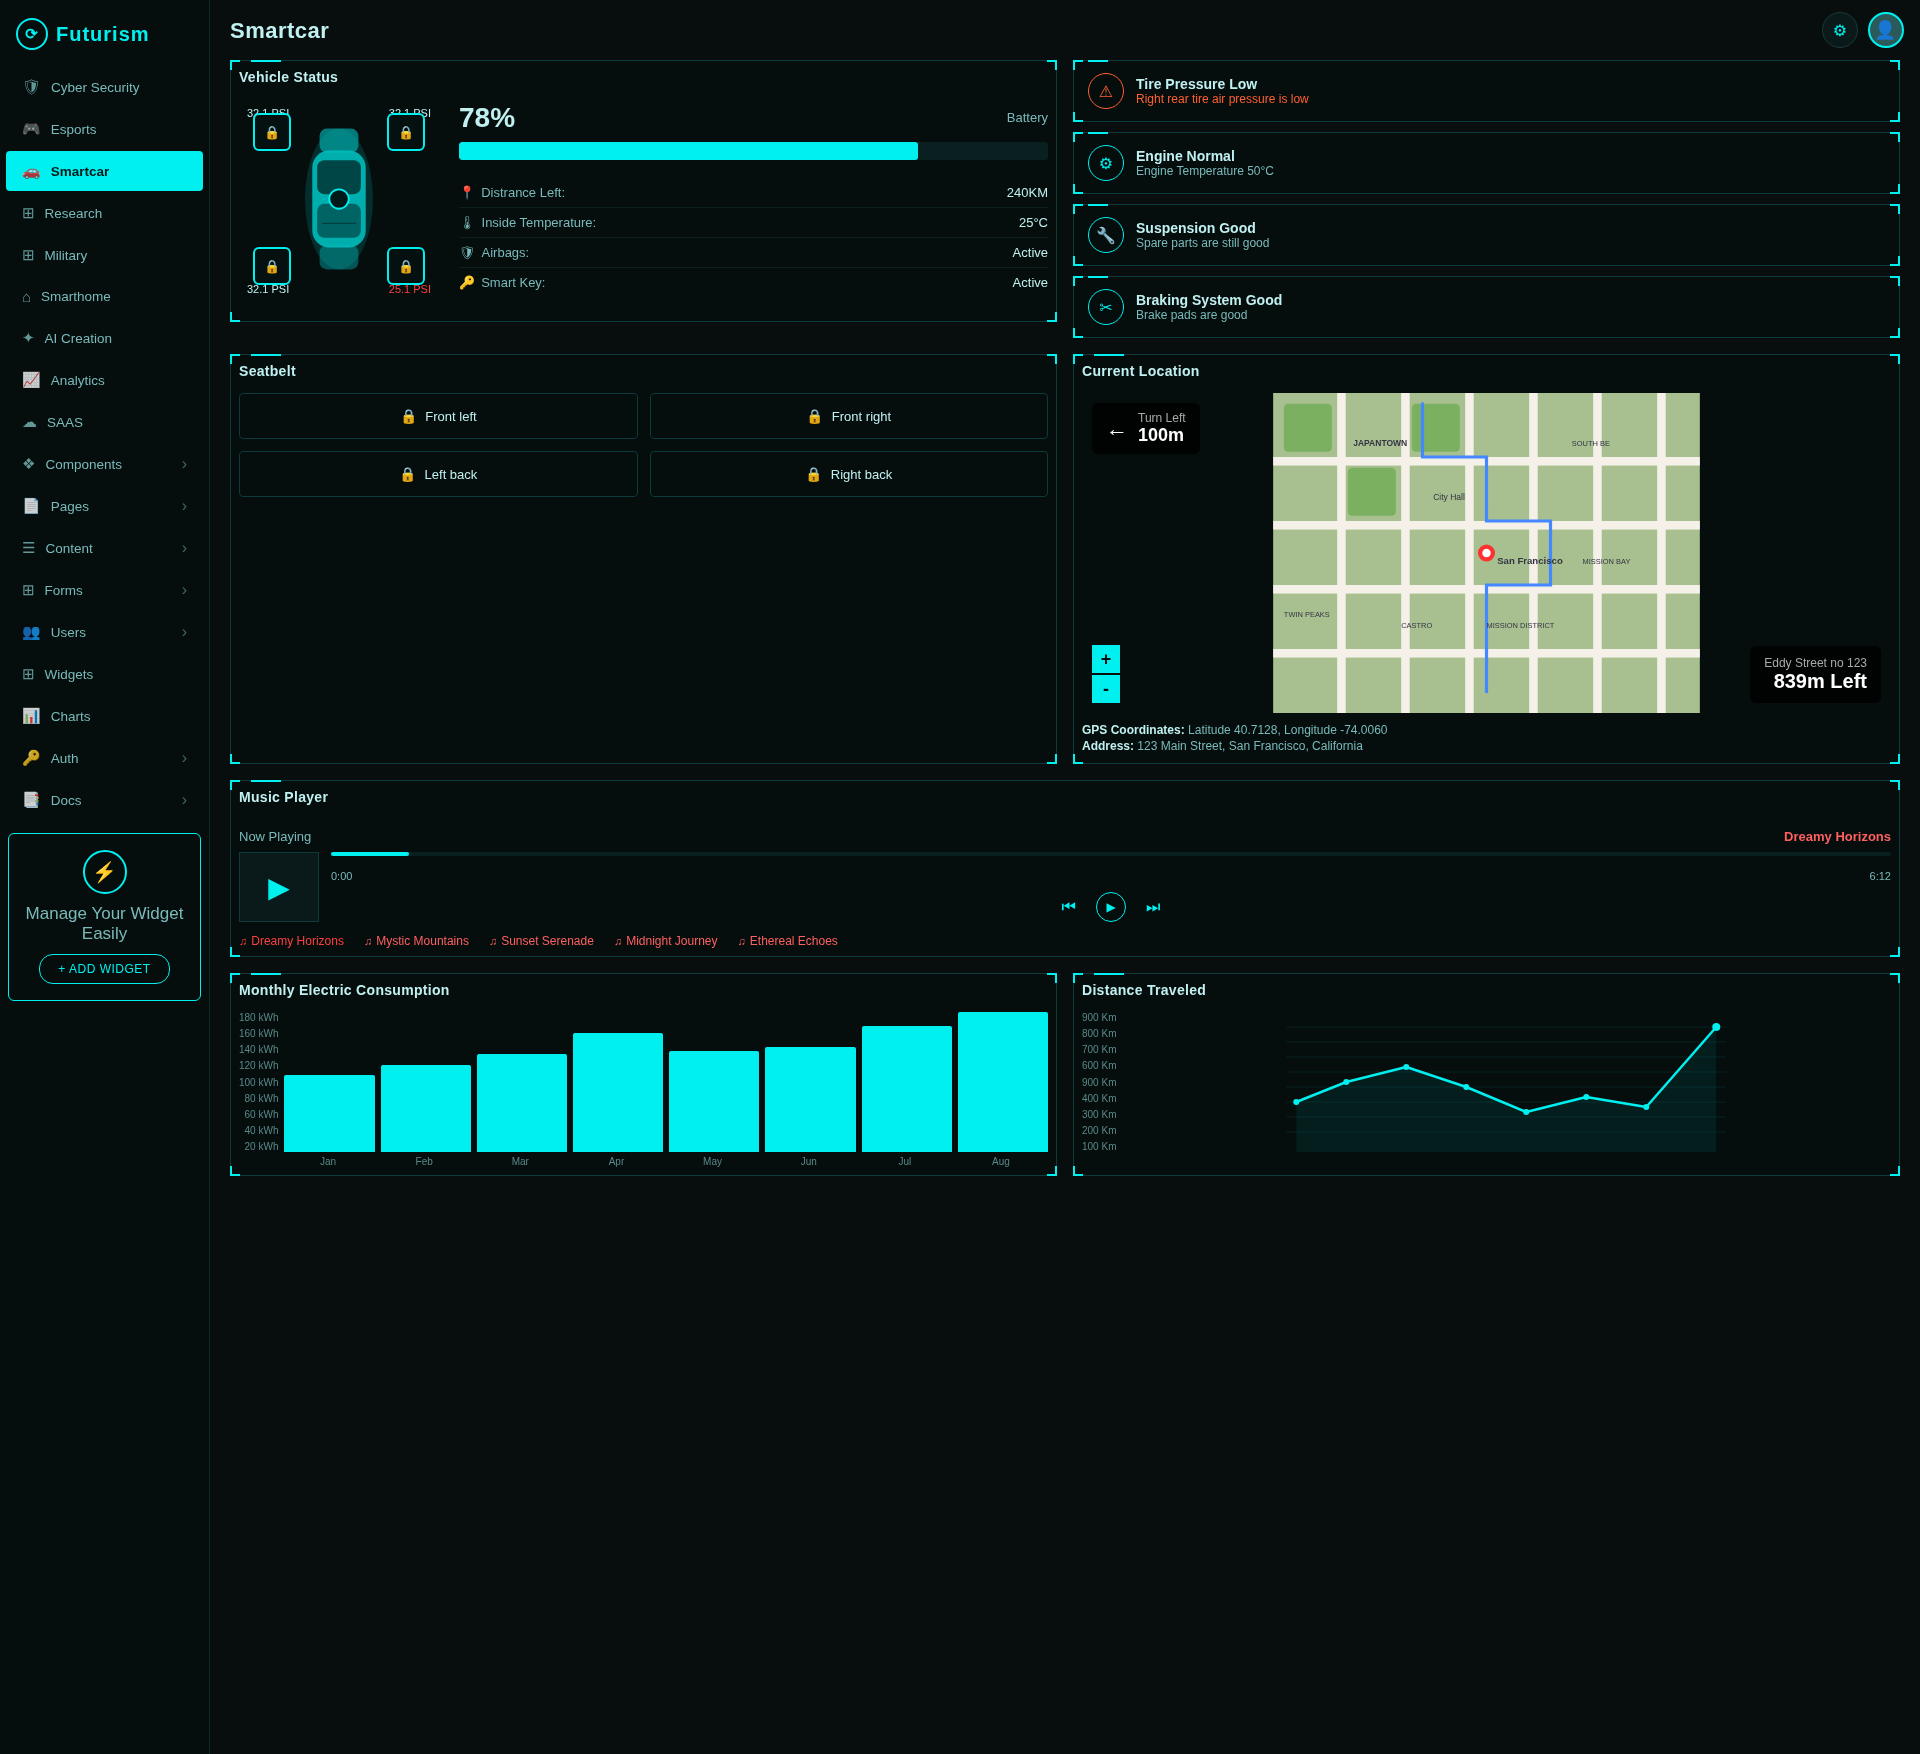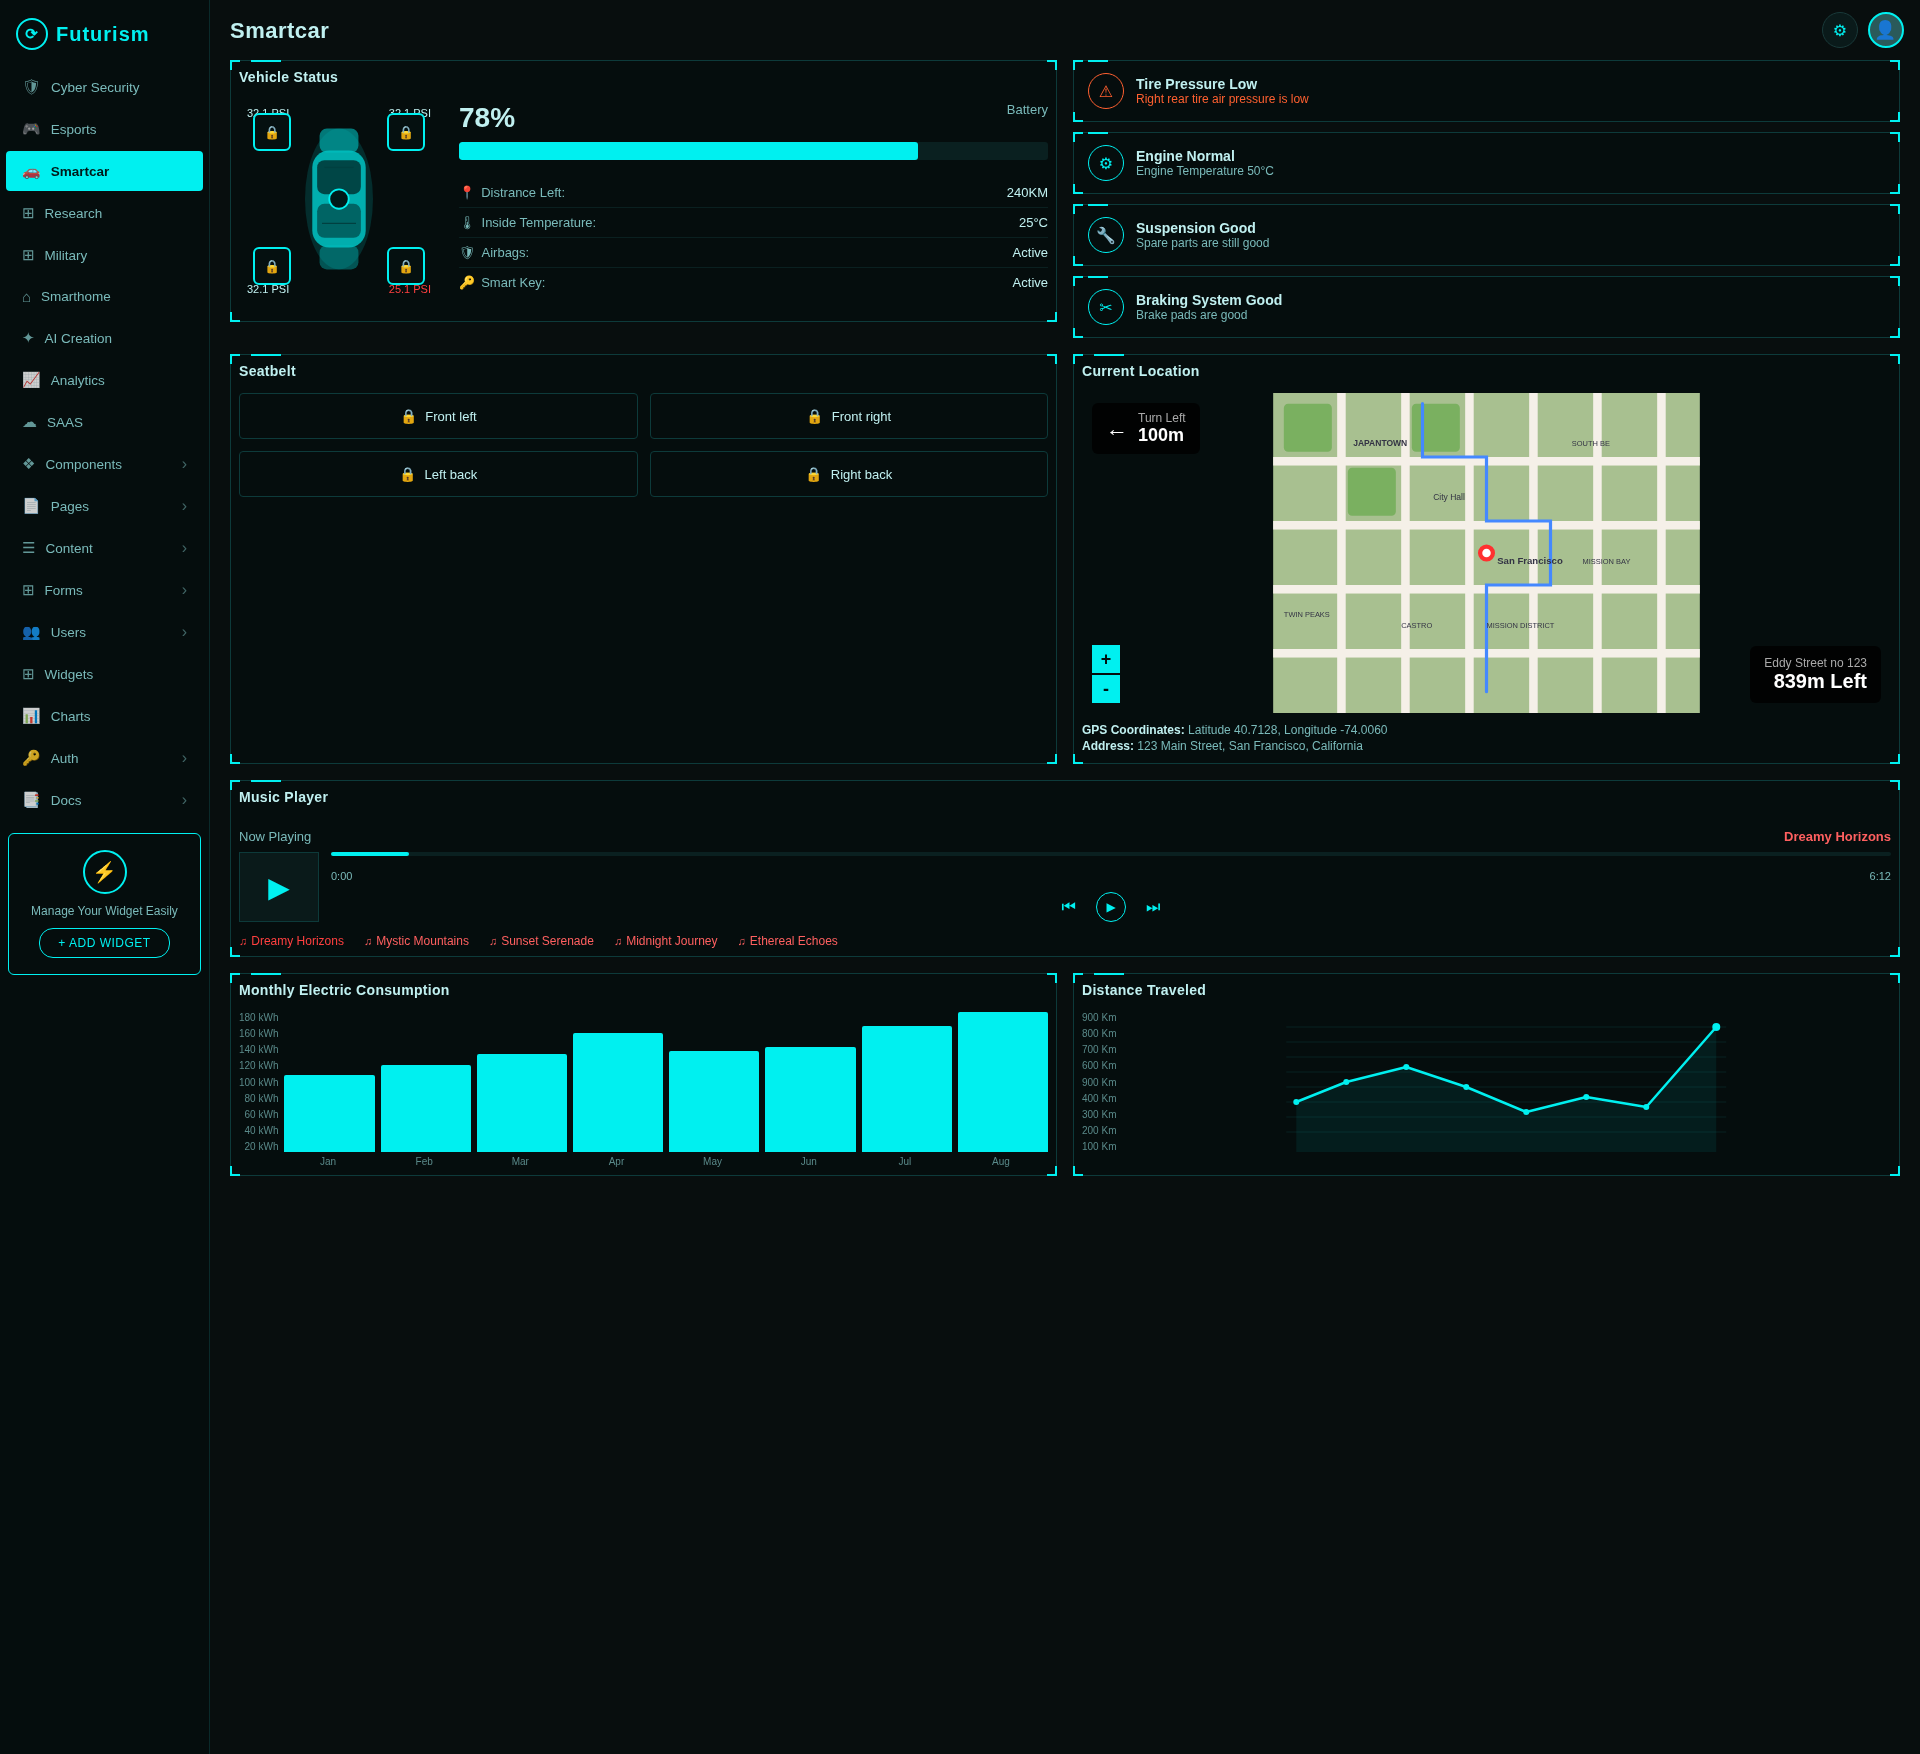--- a/index.html
+++ b/index.html
@@ -79,21 +79,21 @@
     }
     .sidebar-bottom .widget-icon {
       width: 44px; height: 44px;
       border: 2px solid #00f0f0;
       border-radius: 50%;
       display: flex; align-items: center; justify-content: center;
       font-size: 20px;
       color: #00f0f0;
     }
     .sidebar-bottom .widget-text {
-      font-size: 12px;
+      font-size: 17px;
       color: #7ababa;
     }
     .add-widget-btn {
       border: 1px solid #00f0f0;
       background: transparent;
       color: #00f0f0;
       padding: 7px 18px;
       border-radius: 14px;
       cursor: pointer;
       font-size: 12px;
@@ -215,21 +215,21 @@
     .tire-rl { bottom: 14px; left: 14px; }
     .tire-rr { bottom: 14px; right: 14px; }
     .psi-fl { top: 8px; left: 8px; }
     .psi-fr { top: 8px; right: 8px; }
     .psi-rl { bottom: 4px; left: 8px; }
     .psi-rr { bottom: 4px; right: 8px; color: #ff4040; }
 
     .vehicle-info { flex: 1; }
     .battery-section {
       display: flex;
-      align-items: flex-start;
+      align-items: center;
       justify-content: space-between;
       margin-bottom: 8px;
     }
     .battery-pct {
       font-size: 28px;
       font-weight: 700;
       color: #c0f0f0;
     }
     .battery-label { font-size: 13px; color: #7ababa; }
     .battery-bar-outer {

